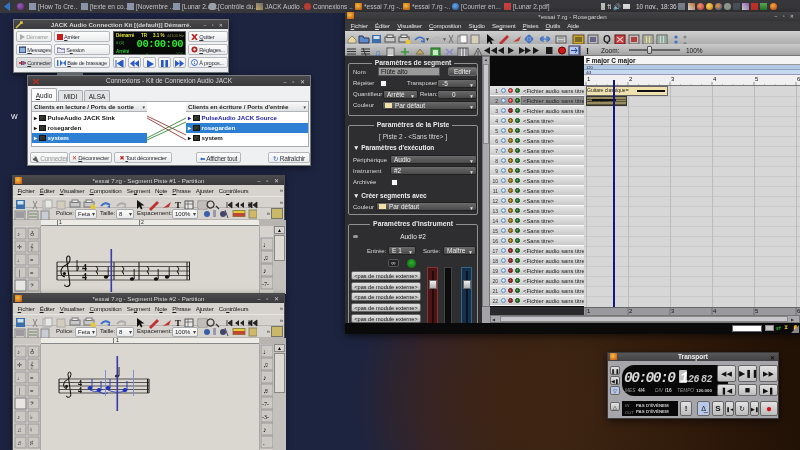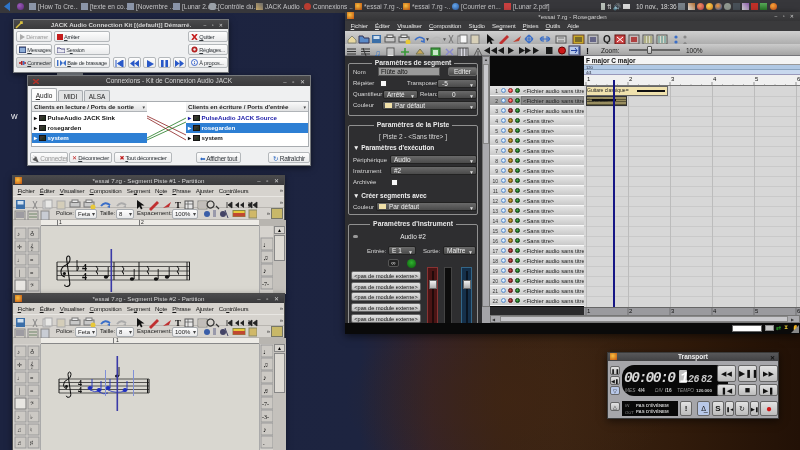--- a/index.html
+++ b/index.html
@@ -138,20 +138,31 @@
           <path d="M1 0 L8 4 L1 8 Z" fill="#2858c8"></path>
         </svg></div>
  <div class="btn" style="left:144px;top:37px;width:13px;height:11px"><svg width="7" height="7" style="margin-top:2px">
           <rect x="0" y="0" width="2.6" height="7" fill="#2858c8"></rect>
           <rect x="4.4" y="0" width="2.6" height="7" fill="#2858c8"></rect>
         </svg></div>
  <div class="btn" style="left:159px;top:37px;width:13px;height:11px"><svg width="9" height="7" style="margin-top:2px">
           <path d="M0 0 L4.5 3.5 L0 7 Z M4.5 0 L9 3.5 L4.5 7 Z" fill="#2858c8"></path>
         </svg></div>
 
+ <div class="abs" style="left:99px;top:11px;width:73px;height:24px;background:#060906;border:1px solid #666">
+   <div class="abs" style="left:2px;top:1px;font-size:4.5px;color:#e8e840;font-weight:bold">Démarré</div>
+        <div class="abs" style="left:27px;top:1px;font-size:4.5px;color:#e8e840;font-weight:bold">TR</div>
+        <div class="abs" style="left:39px;top:1px;font-size:4.5px;color:#e8e840;font-weight:bold">3.1 %</div>
+   <div class="abs" style="right:1px;top:1px;font-size:4px;color:#8a8a20">44100 Hz</div>
+   <div class="abs" style="left:2px;top:8px;font-size:4px;color:#40c040">0 (0)</div>
+        <div class="abs" style="left:32px;top:19px;font-size:4px;color:#30c830">=</div>
+   <div class="seg7 abs" style="right:2px;top:6px;font-size:10.5px;color:#2ee82e;letter-spacing:-.5px">00:00:00</div>
+   <div class="abs" style="left:2px;top:17px;font-size:4.5px;color:#30c830;font-weight:bold">Arrêté</div>
+   <div class="abs" style="right:2px;bottom:0px;font-size:4px;color:#30c830">◡◡</div>
+ </div>
 </div>
 
 <div class="lightwin" style="left:27px;top:75px;width:284px;height:91px">
  <div class="wtitle" style="height:10px;line-height:10px;font-weight:normal">Connexions - Kit de Connexion Audio JACK</div>
  <div class="wbtns" style="top:2px">–&nbsp;▫&nbsp;✕</div>
  <svg class="abs" style="left:5px;top:3px" width="6" height="5">
         <path d="M0 0 L6 5 M6 0 L0 5" stroke="#b03028" stroke-width="1.4"></path>
       </svg>
 
  <div class="abs" style="left:3px;top:12px;width:26px;height:13px;background:#fcfcfc;border:1px solid #a8acb0;border-bottom:none;border-radius:2px 2px 0 0;font-size:6.5px;text-align:center;line-height:13px;color:#222"><u>A</u>udio</div>

